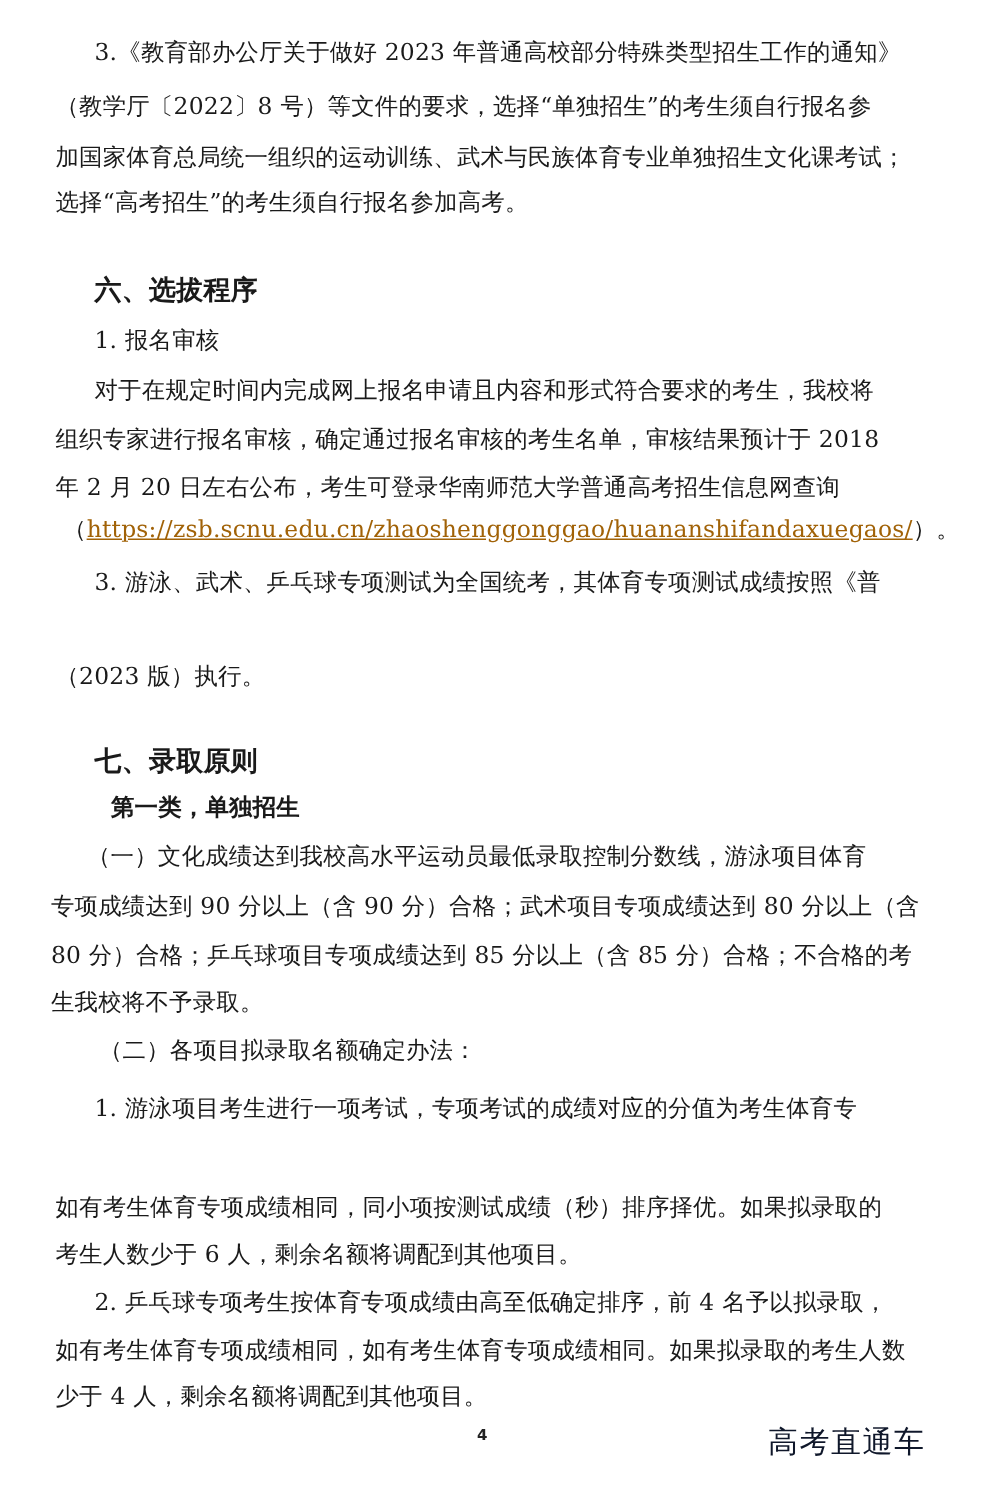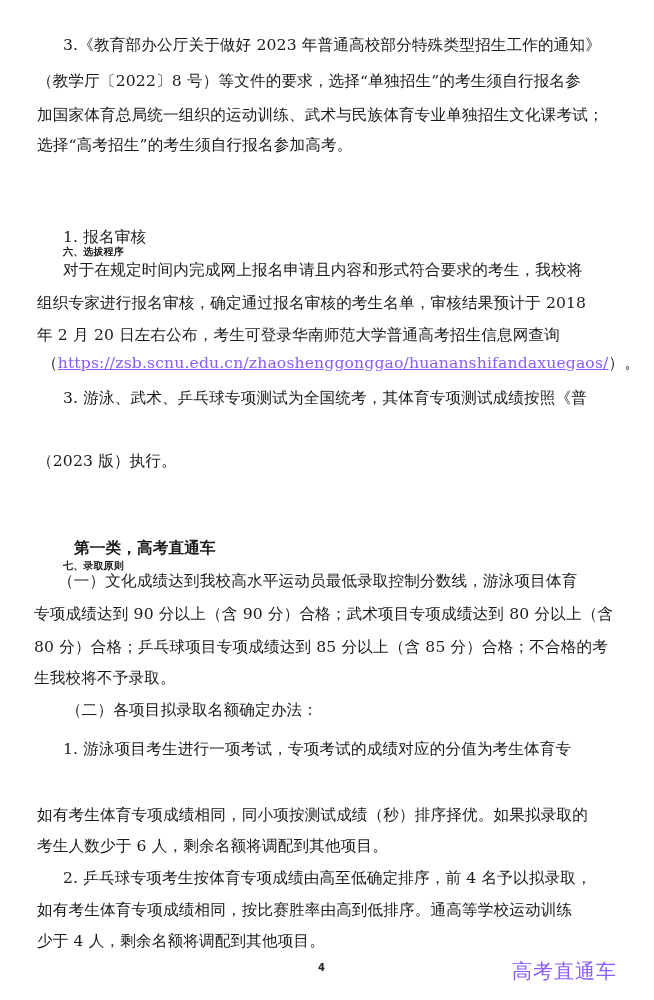--- a/index.html
+++ b/index.html
@@ -10,66 +10,65 @@
     body {
       width: 654px;
       height: 1000px;
       position: relative;
       overflow: hidden;
       font-family: "DejaVu Serif", "Liberation Serif", serif;
       color: #1a1a1a;
     }
     .page {
       position: absolute;
-      left: 0; top: 10px;
+      left: 0; top: 0;
       width: 654px; height: 892px;
     }
     .line {
       position: absolute;
       left: 37px;
       width: 580px;
       font-size: 15.6px;
       line-height: 20px;
       white-space: nowrap;
       letter-spacing: 0.15px;
     }
     .indent { left: 63px; }
     .heading {
       font-family: "DejaVu Sans", "Liberation Sans", sans-serif;
       font-weight: bold;
-      font-size: 10px;
-      margin-top: 48px;
+      font-size: 18px;
     }
     .subheading {
       left: 74px;
       font-family: "DejaVu Sans", "Liberation Sans", sans-serif;
       font-weight: bold;
       font-size: 15.6px;
     }
     .link {
       text-decoration: underline;
-      color: #8b5cf6;
+      color: #a16207;
       cursor: pointer;
     }
     .page-number {
       position: absolute;
       left: 318px;
       top: 952px;
       font-family: "DejaVu Sans", "Liberation Sans", sans-serif;
       font-weight: bold;
       font-size: 10px;
       color: #222;
     }
     .watermark {
       position: absolute;
       left: 512px;
       top: 948px;
       font-family: "DejaVu Sans", "Liberation Sans", sans-serif;
       font-size: 20px;
-      color: #8b5cf6;
+      color: #0f172a;
       letter-spacing: 1px;
     }
   </style>
 </head>
 <body>
 
 <div class="page">
 
   <div class="line indent" style="top:25px">3.《教育部办公厅关于做好 2023 年普通高校部分特殊类型招生工作的通知》</div>
   <div class="line" style="top:61px">（教学厅〔2022〕8 号）等文件的要求，选择“单独招生”的考生须自行报名参</div>
@@ -81,30 +80,30 @@
   <div class="line indent" style="top:250px">对于在规定时间内完成网上报名申请且内容和形式符合要求的考生，我校将</div>
   <div class="line" style="top:283px">组织专家进行报名审核，确定通过报名审核的考生名单，审核结果预计于 2018</div>
   <div class="line" style="top:315px">年 2 月 20 日左右公布，考生可登录华南师范大学普通高考招生信息网查询</div>
   <div class="line" style="top:343px; left:42px">
     <span>（</span><a class="link">https://zsb.scnu.edu.cn/zhaoshenggonggao/huananshifandaxuegaos/</a><span>）。</span>
   </div>
   <div class="line indent" style="top:378px">3. 游泳、武术、乒乓球专项测试为全国统考，其体育专项测试成绩按照《普</div>
   <div class="line" style="top:441px">（2023 版）执行。</div>
 
   <div class="line indent heading" style="top:498px">七、录取原则</div>
-  <div class="line subheading" style="top:528px">第一类，高考直通车</div>
+  <div class="line subheading" style="top:528px">第一类，单独招生</div>
   <div class="line indent" style="top:561px; left:58px">（一）文化成绩达到我校高水平运动员最低录取控制分数线，游泳项目体育</div>
   <div class="line" style="top:594px; left:34px">专项成绩达到 90 分以上（含 90 分）合格；武术项目专项成绩达到 80 分以上（含</div>
   <div class="line" style="top:627px; left:34px">80 分）合格；乒乓球项目专项成绩达到 85 分以上（含 85 分）合格；不合格的考</div>
   <div class="line indent" style="top:690px; left:66px">（二）各项目拟录取名额确定办法：</div>
   <div class="line" style="top:658px; left:34px">生我校将不予录取。</div>
 
   <div class="line indent" style="top:729px">1. 游泳项目考生进行一项考试，专项考试的成绩对应的分值为考生体育专</div>
   <div class="line" style="top:795px">如有考生体育专项成绩相同，同小项按测试成绩（秒）排序择优。如果拟录取的</div>
   <div class="line" style="top:826px">考生人数少于 6 人，剩余名额将调配到其他项目。</div>
 
   <div class="line indent" style="top:858px">2. 乒乓球专项考生按体育专项成绩由高至低确定排序，前 4 名予以拟录取，</div>
-  <div class="line" style="top:890px">如有考生体育专项成绩相同，按比赛胜率由高到低排序。通高等学校运动训练</div>
+  <div class="line" style="top:890px">如有考生体育专项成绩相同，如有考生体育专项成绩相同。如果拟录取的考生人数</div>
   <div class="line" style="top:921px">少于 4 人，剩余名额将调配到其他项目。</div>
 
   <div class="page-number">4</div>
   <div class="watermark">高考直通车</div>
 </div>
 
 </body></html>

